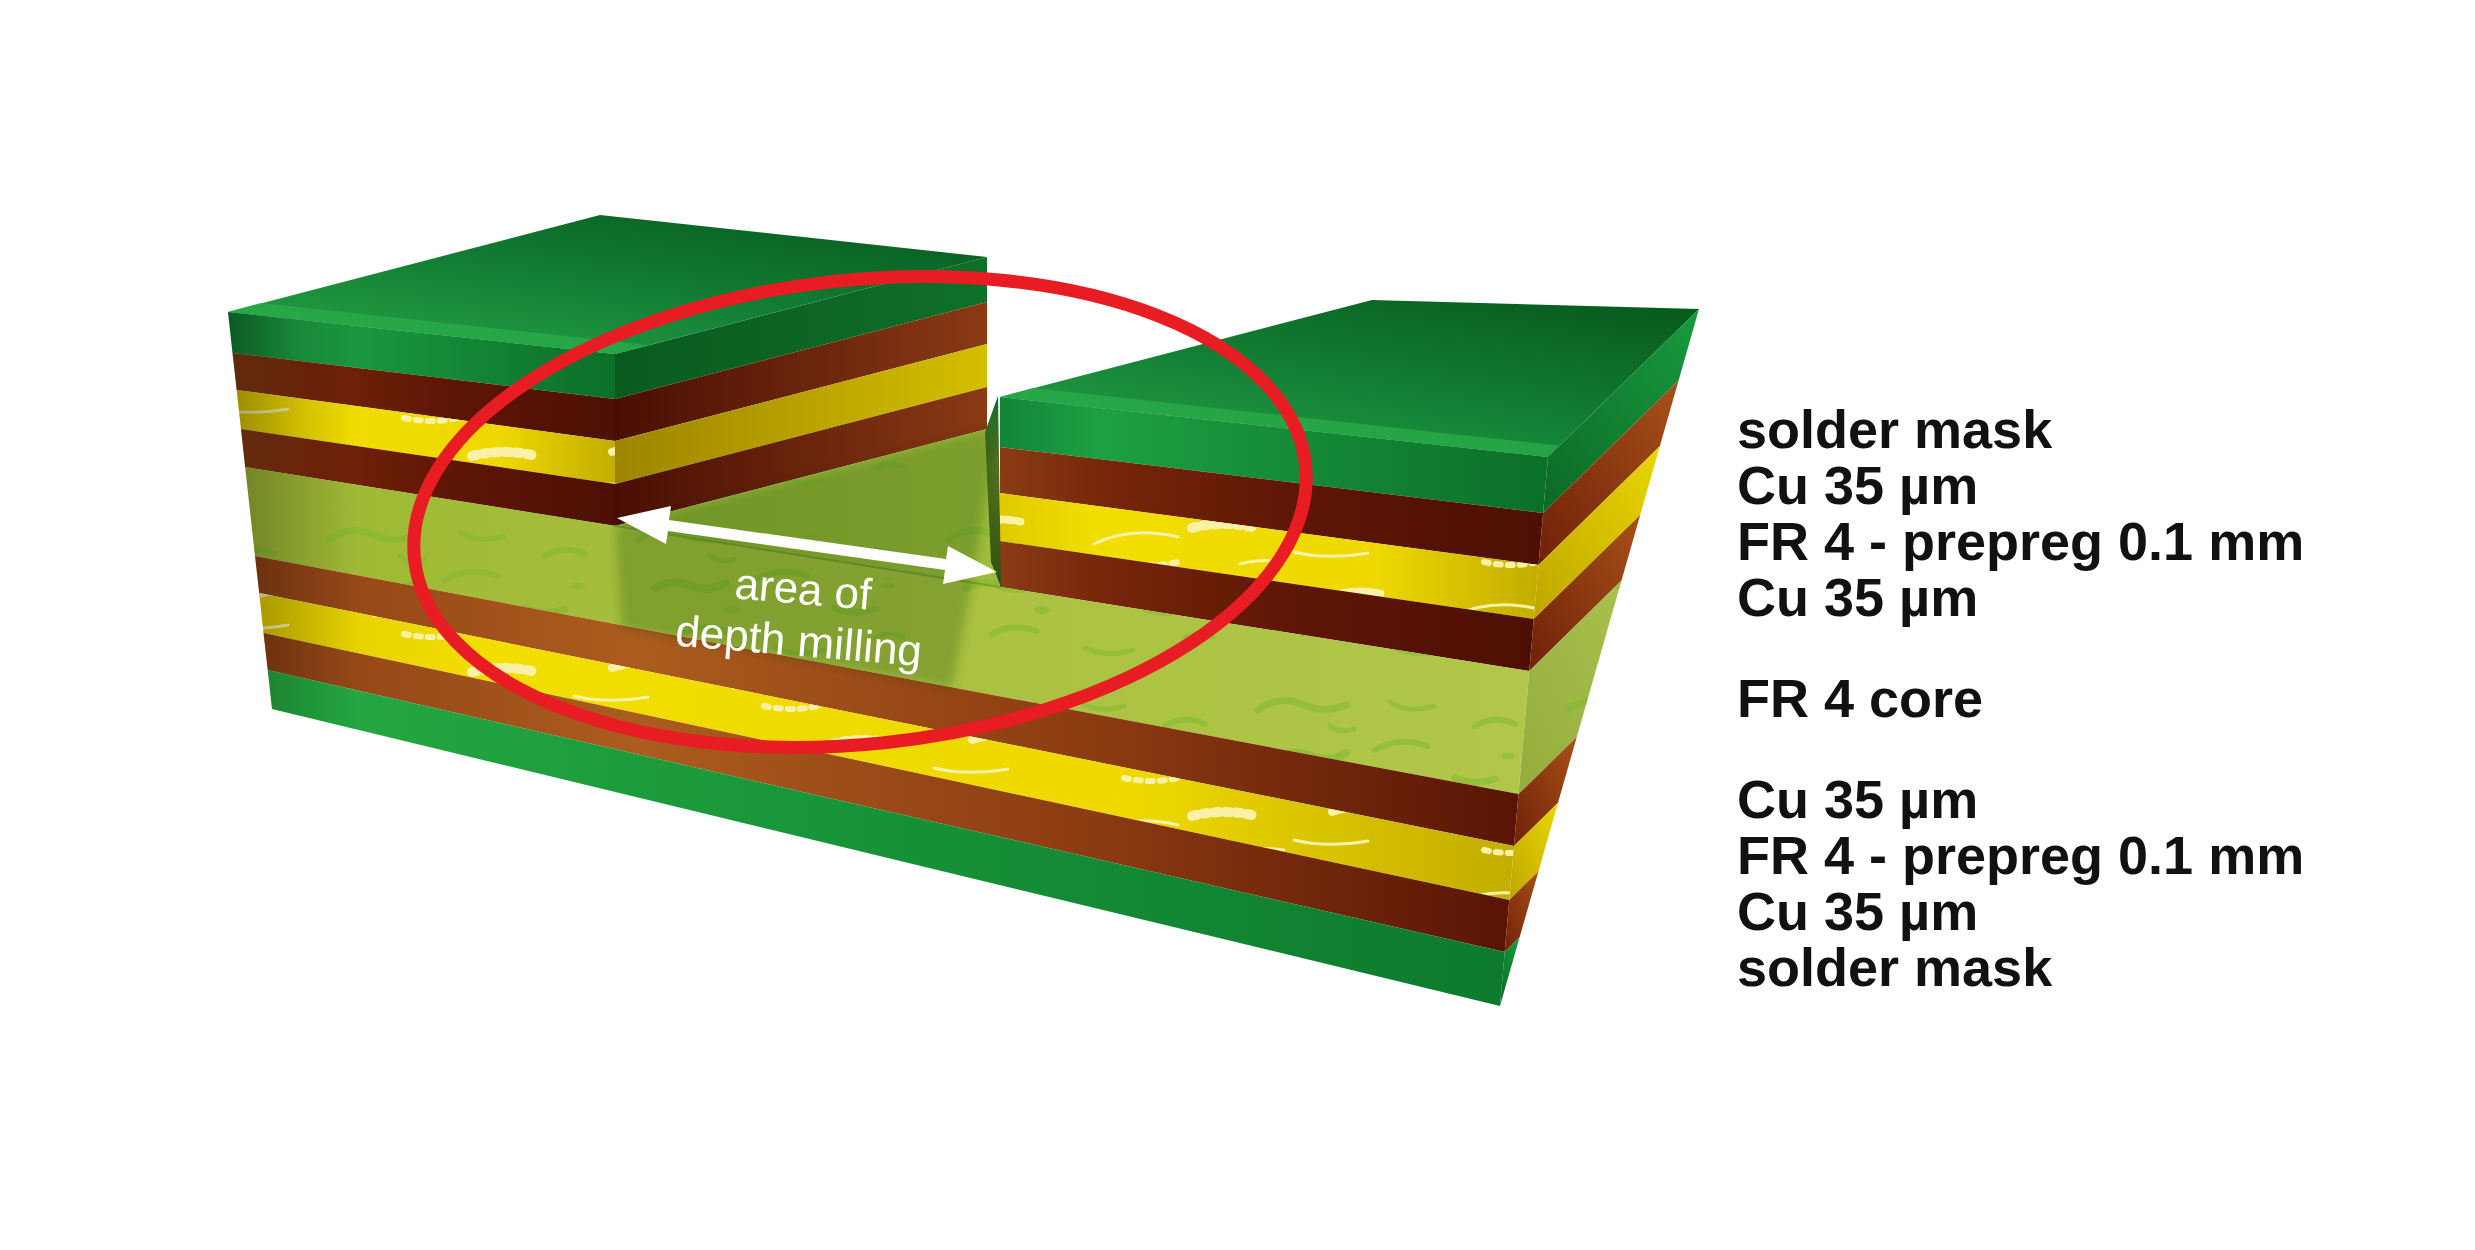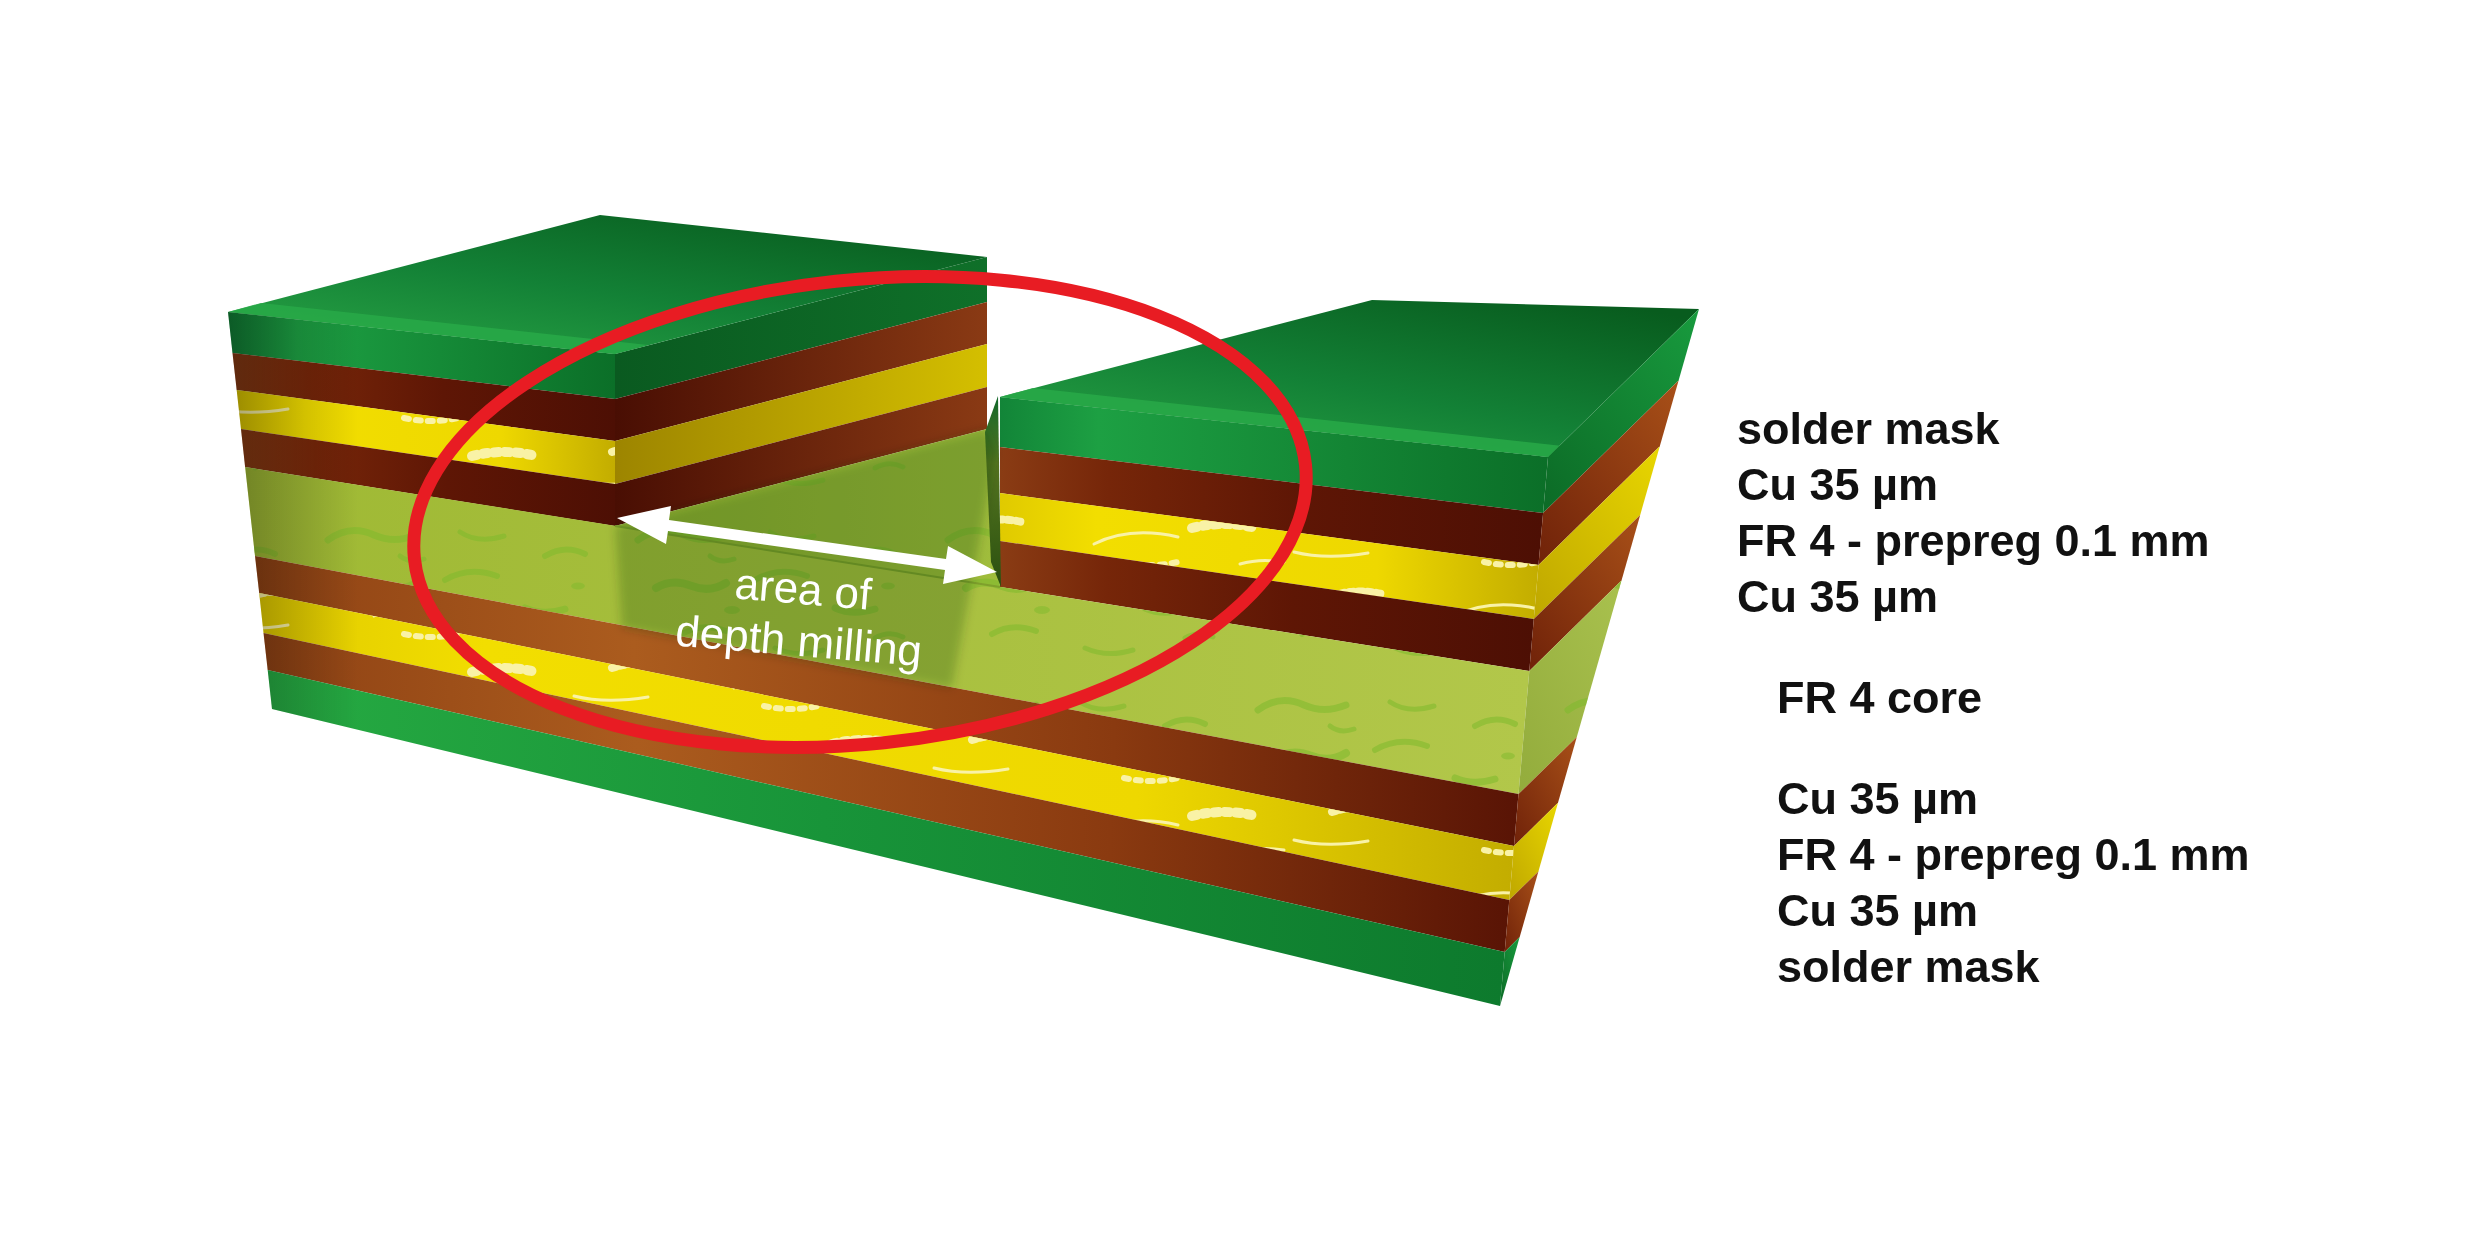--- a/index.html
+++ b/index.html
@@ -8,27 +8,27 @@
     width:2475px;height:1250px;
     background:#ffffff;
     overflow:hidden;
     font-family:"Liberation Sans", sans-serif;
   }
   .stage svg{position:absolute;left:0;top:0;}
   .layer-labels{
     position:absolute;
     left:1737px;top:401px;
     color:#111111;
-    font-size:45px;
+    font-size:54px;
     font-weight:bold;
     line-height:56px;
     white-space:nowrap;
   }
   .label-group{margin:0;}
-  .label-group + .label-group{margin-top:45px;margin-left:40px;}
+  .label-group + .label-group{margin-top:45px;}
   .milling-label{
     position:absolute;
     left:571px;top:563px;
     width:460px;
     text-align:center;
     color:#ffffff;
     font-size:44px;
     font-weight:400;
     line-height:52px;
     transform:rotate(4.8deg);

